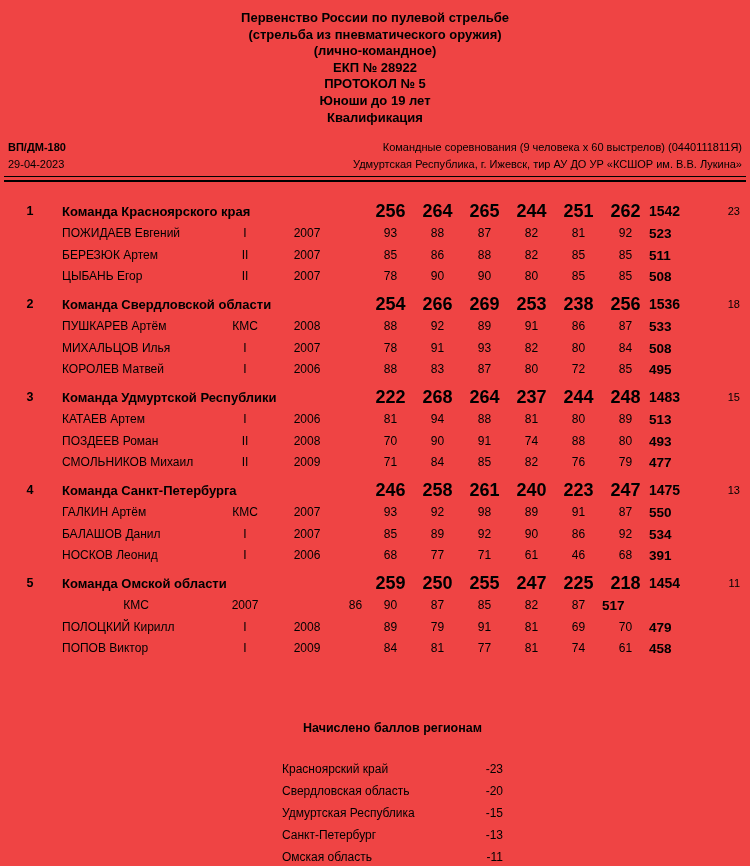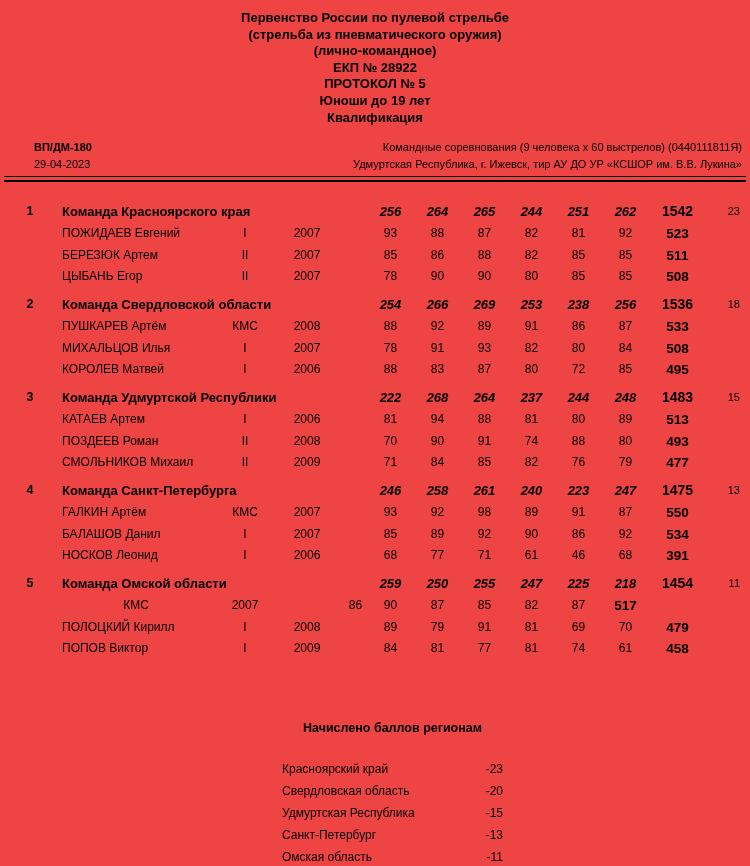--- a/index.html
+++ b/index.html
@@ -6,39 +6,39 @@
   .page{
     position:relative;width:750px;height:866px;background:#ef4444;color:#000;
     font-family:"Liberation Sans","DejaVu Sans",sans-serif;overflow:hidden;
   }
   .bold{font-weight:bold;}
   
   .doc-header{position:absolute;top:10px;left:0;width:750px;text-align:center;
     font-weight:bold;font-size:13px;line-height:16.6px;}
   
   .info-block{position:absolute;top:139px;left:8px;right:8px;display:flex;
-    justify-content:space-between;font-size:11px;line-height:16.5px;margin-left:26px;}
+    justify-content:space-between;font-size:11px;line-height:16.5px;}
   .info-right{text-align:right;}
   
   .rule{position:absolute;left:4px;right:4px;background:#000;}
   .rule1{top:176px;height:1px;}
   .rule2{top:180px;height:2px;}
   
   #teams{position:absolute;top:201px;left:8px;width:734px;}
   .team-block{height:93px;}
   .row{display:grid;grid-template-columns:44px 168px 50px 74px 23px repeat(6,47px) 57px 36px;
     height:21.75px;}
   .c{display:block;line-height:21.75px;white-space:nowrap;}
   .rank{text-align:center;font-weight:bold;font-size:12.5px;}
   .name{padding-left:10px;font-size:12px;}
   .team-header .name{font-weight:bold;font-size:13px;}
   .degree,.year{text-align:center;font-size:12px;}
   .ser{text-align:center;font-size:12px;}
-  .team-header .ser{font-weight:bold;font-size:13px;font-style:italic;}
-  .total{text-align:center;font-weight:bold;font-size:13.5px;}
+  .team-header .ser{font-weight:bold;font-size:18px;}
+  .total{text-align:left;font-weight:bold;font-size:13.5px;}
   .team-header .total{font-size:14px;}
   .pts{text-align:right;font-size:11px;padding-right:2px;}
   
   .region-points{position:absolute;left:282px;top:721px;width:221px;font-size:12px;}
   .rp-title{text-align:center;font-weight:bold;font-size:12.5px;white-space:nowrap;}
   #rp-rows{margin-top:27px;}
   .rp-row{display:flex;justify-content:space-between;height:22px;line-height:14px;}
 </style>
 </head>
 <body>

